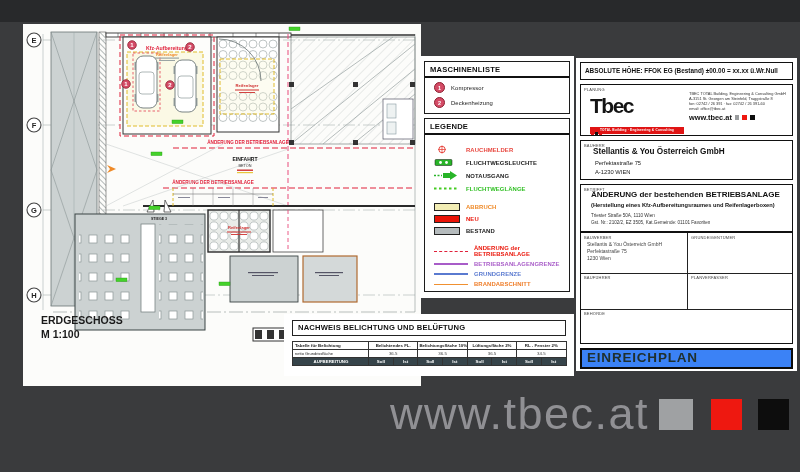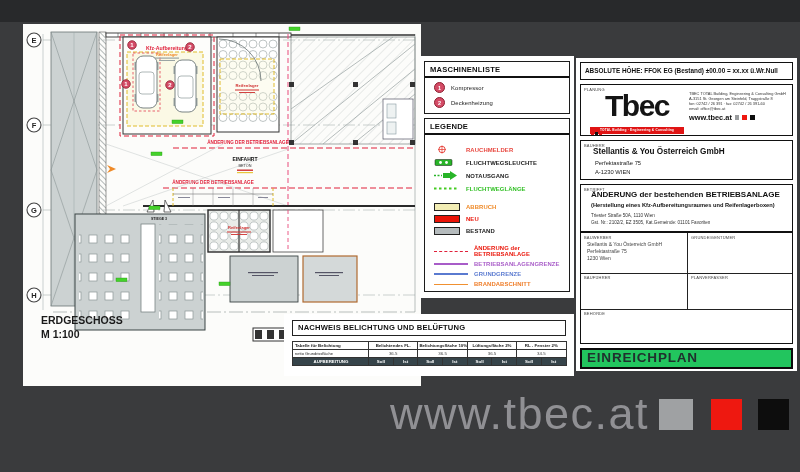--- a/index.html
+++ b/index.html
@@ -32,29 +32,29 @@
   .nw-table{position:absolute;left:8px;top:27px;width:274px;border-collapse:collapse;table-layout:fixed;}
   .nw-table td{border:.6px solid #333;padding:0 1px;height:7px;font-size:4.4px;color:#222;overflow:hidden;white-space:nowrap;}
   .nw-table .hd{font-weight:bold;text-align:center;}
   .nw-table .lft{text-align:left;padding-left:2px;}
   .nw-table .val{text-align:center;color:#444;}
   .nw-table .dark{background:#36444a;color:#fff;font-weight:bold;text-align:center;}
   
   .titleblock{position:absolute;left:576px;top:58px;width:221px;height:313px;background:#fff;}
   .tb-box{position:absolute;left:4px;width:213px;border:1.4px solid #111;background:#fff;box-sizing:border-box;}
   .tb-label{position:absolute;left:3px;top:2px;font-size:4px;color:#444;letter-spacing:.2px;}
-  .logo-word{font-size:30px;font-weight:bold;color:#141414;letter-spacing:-1.5px;line-height:24px;text-align:center;}
+  .logo-word{font-size:21px;font-weight:bold;color:#141414;letter-spacing:-1.5px;line-height:24px;}
   .logo-bar{width:94px;height:6.5px;background:#e01414;color:#fff;font-size:3.2px;font-weight:bold;
             text-align:center;line-height:6.5px;letter-spacing:.2px;overflow:hidden;}
   .logo-px{display:inline-block;width:3px;height:3px;margin-right:1px;}
   .addr-line{font-size:3.9px;color:#333;line-height:4.9px;white-space:nowrap;overflow:hidden;}
   .web-row{display:flex;align-items:center;gap:3px;margin-top:1.5px;}
   .web-txt{font-size:7.4px;font-weight:bold;color:#111;}
   .mini-sq{width:4.6px;height:4.6px;display:inline-block;}
-  .einreich-bar{position:absolute;left:4px;top:290px;width:213px;height:21px;background:#22c55e;
+  .einreich-bar{position:absolute;left:4px;top:290px;width:213px;height:21px;background:#3b82f6;
                 border:2px solid #0c0c0c;box-sizing:border-box;color:#20302e;font-size:13.5px;font-weight:bold;
                 line-height:16px;padding-left:5px;letter-spacing:.8px;}
   
   .watermark{position:absolute;left:390px;top:394px;display:flex;align-items:center;}
   .wm-text{font-size:45px;color:#909094;letter-spacing:1.5px;font-weight:normal;line-height:40px;}
   .wm-sq{display:inline-block;height:31px;}
 </style>
 </head>
 <body>
 

